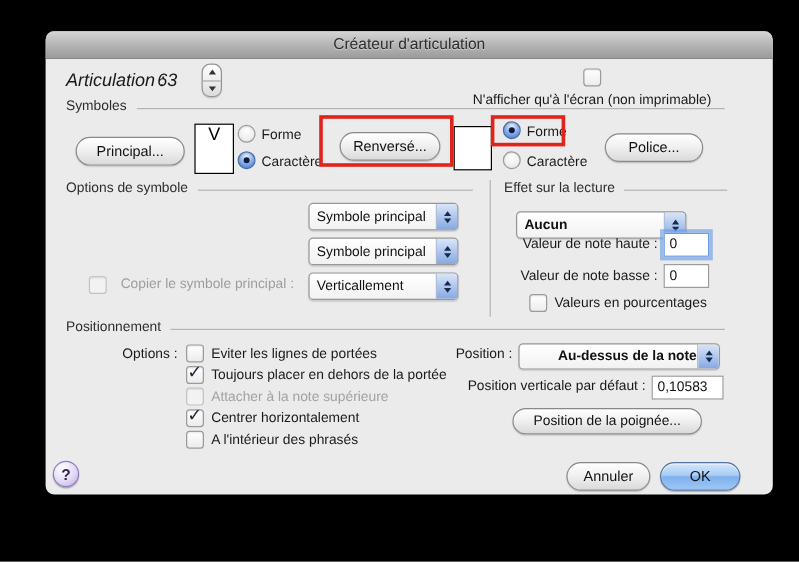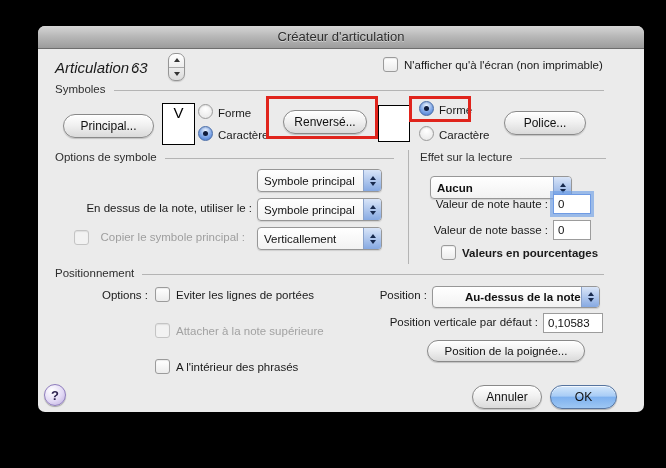--- a/index.html
+++ b/index.html
@@ -121,21 +121,21 @@
   <span class="lbl" style="left:17px;top:33px;">Articulation :</span>
   <span class="lbl" style="left:93px;top:33px;">63</span>
   <div class="stepper" style="left:130px;top:27px;">
     <div class="half">
         <span class="s-up"></span>
       </div>
     <div class="half">
         <span class="s-down"></span>
       </div>
   </div>
-  <div class="cbrow" style="left:345px;top:31px;">
+  <div class="cbrow" style="left:356px;top:31px;flex-direction:column;">
     <span class="cb"></span>
     <span>N'afficher qu'à l'écran (non imprimable)</span>
   </div>
 
   <div class="group" style="left:17px;top:56px;width:549px;">
     <span class="glabel">Symboles</span>
     <span class="gline"></span>
   </div>
 
   <div class="aqua-btn" style="left:25px;top:88px;width:89px;height:22px;">Principal...</div>
@@ -172,21 +172,20 @@
   </div>
 
   <div class="popup" style="left:219px;top:143px;width:123px;height:21px;">
     <span class="ptext">Symbole principal</span>
     <span class="parrows">
         <span class="arr-up"></span>
         <span class="arr-down"></span>
       </span>
   </div>
 
-  <span class="rlbl" style="left:17px;top:176px;width:197px;">En dessus de la note, utiliser le :</span>
   <div class="popup" style="left:219px;top:172px;width:123px;height:21px;">
     <span class="ptext">Symbole principal</span>
     <span class="parrows">
         <span class="arr-up"></span>
         <span class="arr-down"></span>
       </span>
   </div>
 
   <span class="cb disabled" style="position:absolute;left:36px;top:204px;"></span>
   <span class="rlbl dim" style="left:45px;top:205px;width:162px;">Copier le symbole principal :</span>
@@ -212,40 +211,48 @@
         <span class="arr-down"></span>
       </span>
   </div>
 
   <span class="rlbl" style="left:382px;top:172px;width:128px;">Valeur de note haute :</span>
   <input class="tinput focused" style="left: 515px; top: 168px; width: 32px; height: 18px;" value="0">
 
   <span class="rlbl" style="left:382px;top:198px;width:128px;">Valeur de note basse :</span>
   <input class="tinput" style="left: 515px; top: 194px; width: 32px; height: 18px;" value="0">
 
-  <div class="cbrow" style="left:403px;top:219px;font-weight:bold;">
+  <div class="cbrow" style="left:403px;top:219px;">
     <span class="cb"></span>
     <span>Valeurs en pourcentages</span>
   </div>
 
   <div class="group" style="left:17px;top:240px;width:549px;">
     <span class="glabel">Positionnement</span>
     <span class="gline"></span>
   </div>
 
   <span class="rlbl" style="left:17px;top:263px;width:93px;">Options :</span>
 
   <div class="cbrow" style="left:117px;top:261px;">
     <span class="cb"></span>
     <span>Eviter les lignes de portées</span>
+  </div>
+  <div class="cbrow" style="left:117px;top:279px;">
+    <span class="cb checked"></span>
+    <span>Toujours placer en dehors de la portée</span>
   </div>
   <div class="cbrow disabled" style="left:117px;top:297px;">
     <span class="cb disabled"></span>
     <span>Attacher à la note supérieure</span>
   </div>
+  <div class="cbrow" style="left:117px;top:315px;">
+    <span class="cb checked"></span>
+    <span>Centrer horizontalement</span>
+  </div>
   <div class="cbrow" style="left:117px;top:333px;">
     <span class="cb"></span>
     <span>A l'intérieur des phrasés</span>
   </div>
 
   <span class="rlbl" style="left:300px;top:263px;width:89px;">Position :</span>
   <div class="popup" style="left:394px;top:260px;width:166px;height:20px;">
     <span class="ptext" style="font-weight:bold;padding-left:32px;">Au-dessus de la note</span>
     <span class="parrows">
         <span class="arr-up"></span>

